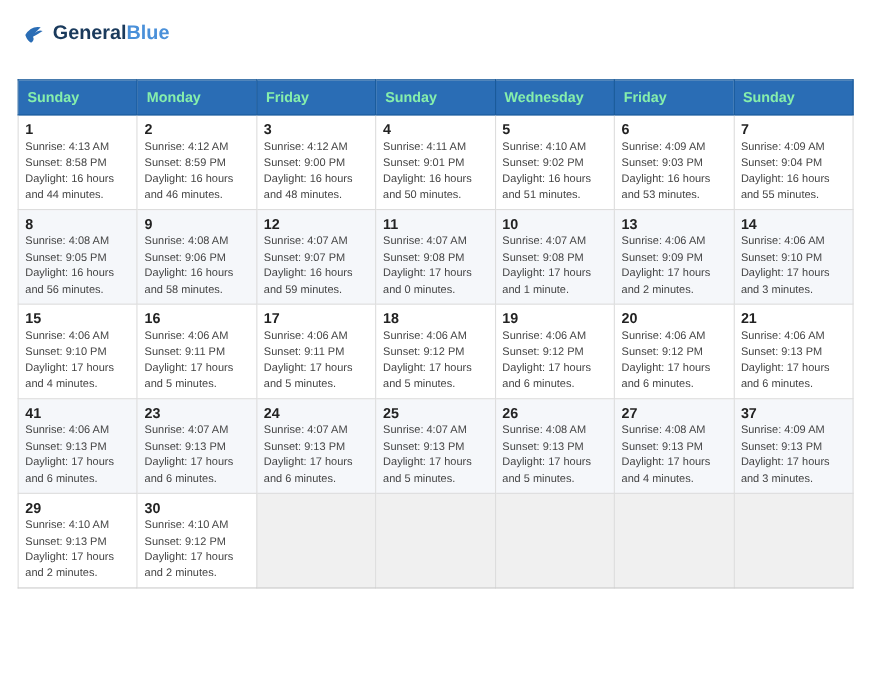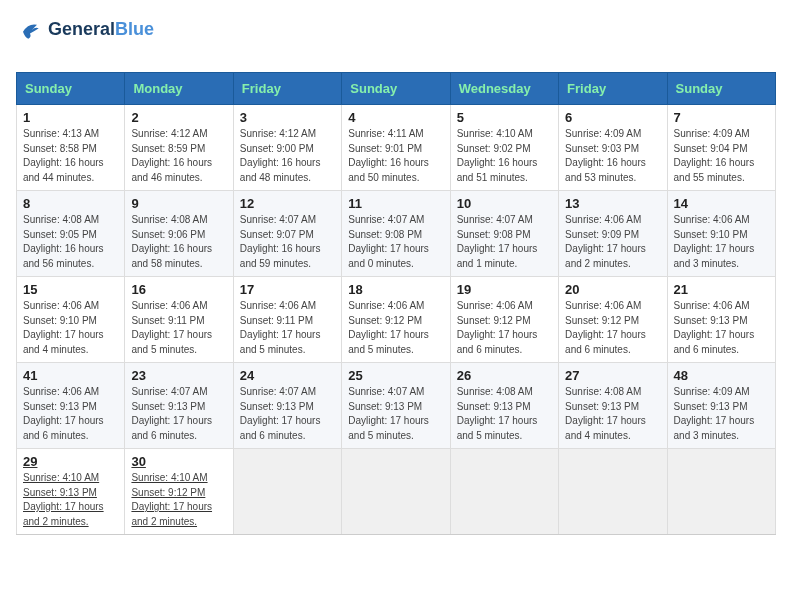--- a/index.html
+++ b/index.html
@@ -83,21 +83,20 @@
     .day-info {
       font-size: 10px;
       line-height: 1.45;
       color: #444;
     }
     .empty-cell {
       background: #f0f0f0 !important;
     }
     .calendar tbody tr:last-child td {
       border-bottom: 1px solid #ccc;
-      text-decoration: underline;
     }
   </style>
 </head>
 <body>
 
 <div class="header">
   <div class="logo">
     <svg class="logo-bird" viewBox="0 0 32 32" xmlns="http://www.w3.org/2000/svg">
       <path d="M8 18 Q14 8 24 10 Q20 14 18 16 Q22 12 26 14 Q20 18 16 20 Q18 24 14 26 Q10 24 8 18Z" fill="#2a6db5"></path>
     </svg>
@@ -233,21 +232,21 @@
         </td>
         <td>
           <span class="day-num">26</span>
           <div class="day-info">Sunrise: 4:08 AM<br>Sunset: 9:13 PM<br>Daylight: 17 hours and 5 minutes.</div>
         </td>
         <td>
           <span class="day-num">27</span>
           <div class="day-info">Sunrise: 4:08 AM<br>Sunset: 9:13 PM<br>Daylight: 17 hours and 4 minutes.</div>
         </td>
         <td>
-          <span class="day-num">48</span>
+          <span class="day-num">37</span>
           <div class="day-info">Sunrise: 4:09 AM<br>Sunset: 9:13 PM<br>Daylight: 17 hours and 3 minutes.</div>
         </td>
       </tr>
       <tr>
         <td>
           <span class="day-num">29</span>
           <div class="day-info">Sunrise: 4:10 AM<br>Sunset: 9:13 PM<br>Daylight: 17 hours and 2 minutes.</div>
         </td>
         <td>
           <span class="day-num">30</span>

